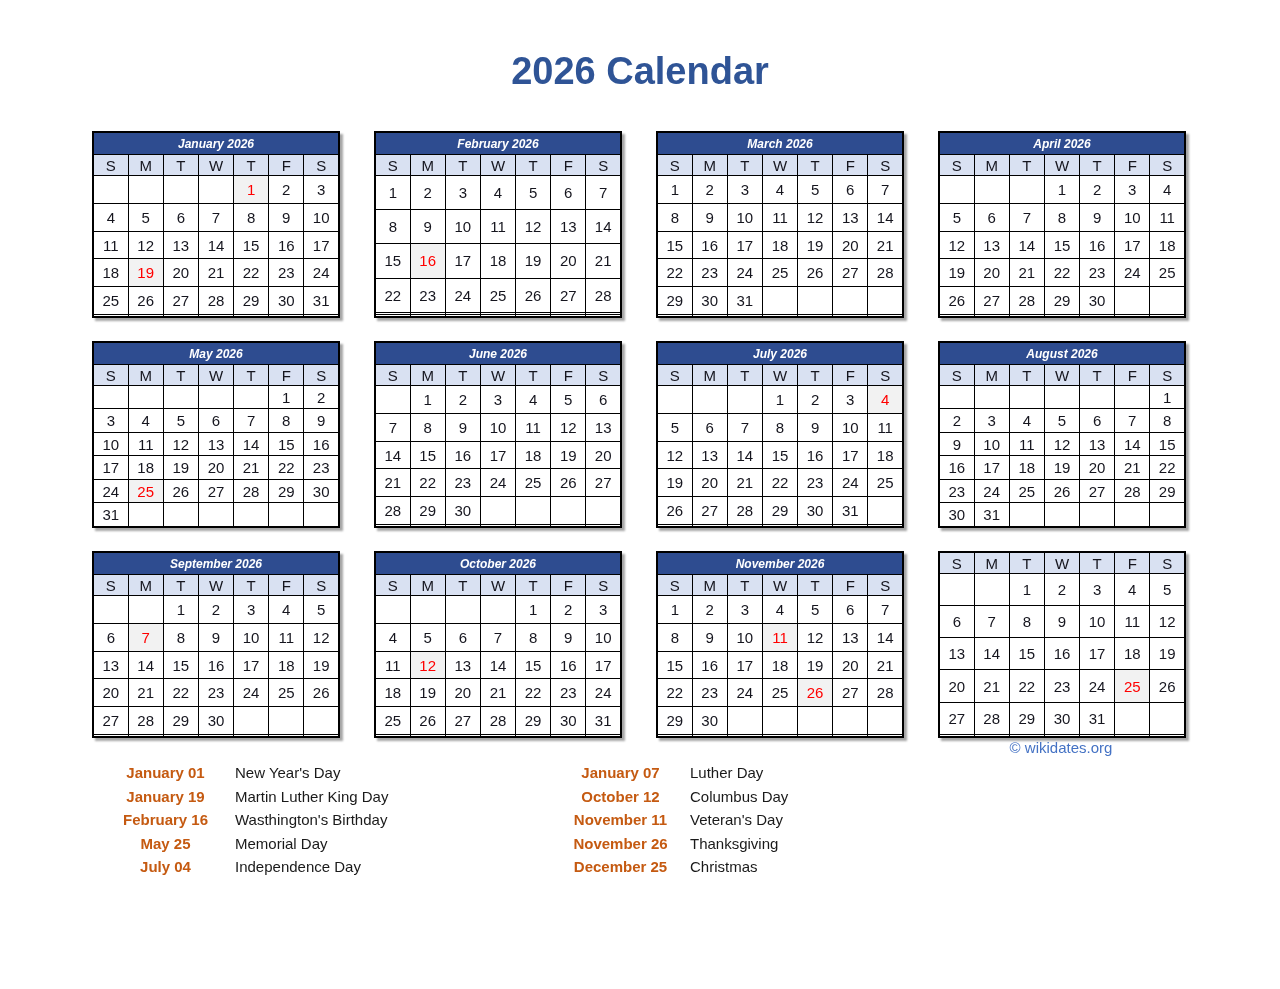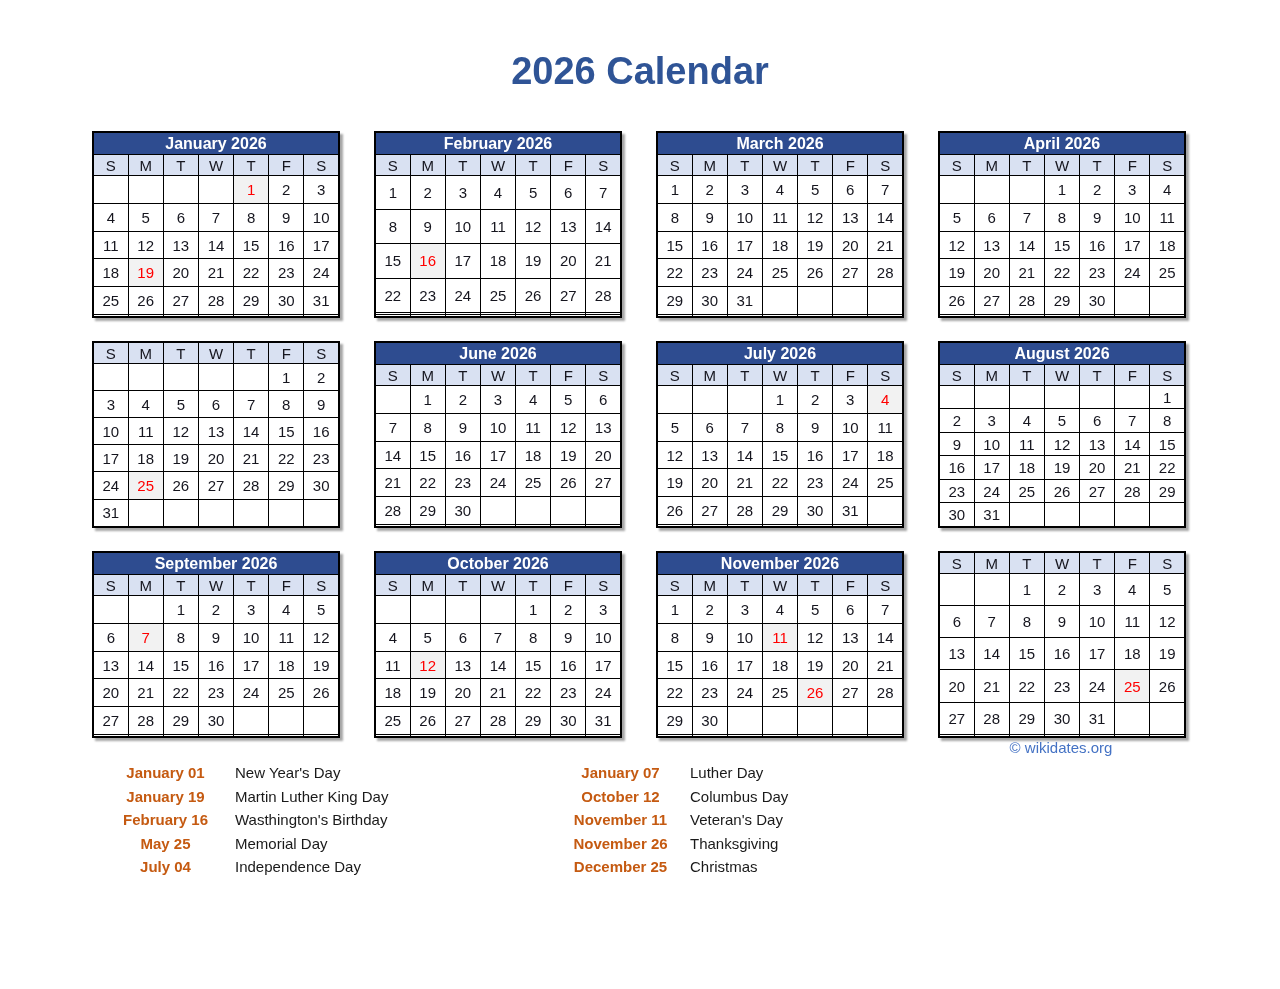--- a/index.html
+++ b/index.html
@@ -37,23 +37,24 @@
   }
   .month th, .month td {
     border: 1.5px solid #000;
     padding: 0;
     text-align: center;
     overflow: hidden;
   }
   .month .mname {
     background: var(--header-bg);
     color: #ffffff;
-    font-size: 16px;
+    font-size: 12px;
     font-weight: bold;
     height: 21px;
+    font-style: italic;
   }
   .month .dow {
     background: var(--dow-bg);
     font-weight: normal;
     font-size: 15px;
     color: #15151e;
     height: 20px;
   }
   .month .day {
     font-size: 15px;
@@ -374,20 +375,23 @@
           <td class="day"></td>
           <td class="day"></td>
           <td class="day"></td>
           <td class="day"></td>
           <td class="day"></td>
         </tr>
       </tbody>
     </table>
     <table class="month">
       <tbody>
+        <tr>
+          <th class="mname" colspan="7">May 2026</th>
+        </tr>
         <tr>
           <th class="dow">S</th>
           <th class="dow">M</th>
           <th class="dow">T</th>
           <th class="dow">W</th>
           <th class="dow">T</th>
           <th class="dow">F</th>
           <th class="dow">S</th>
         </tr>
         <tr>

